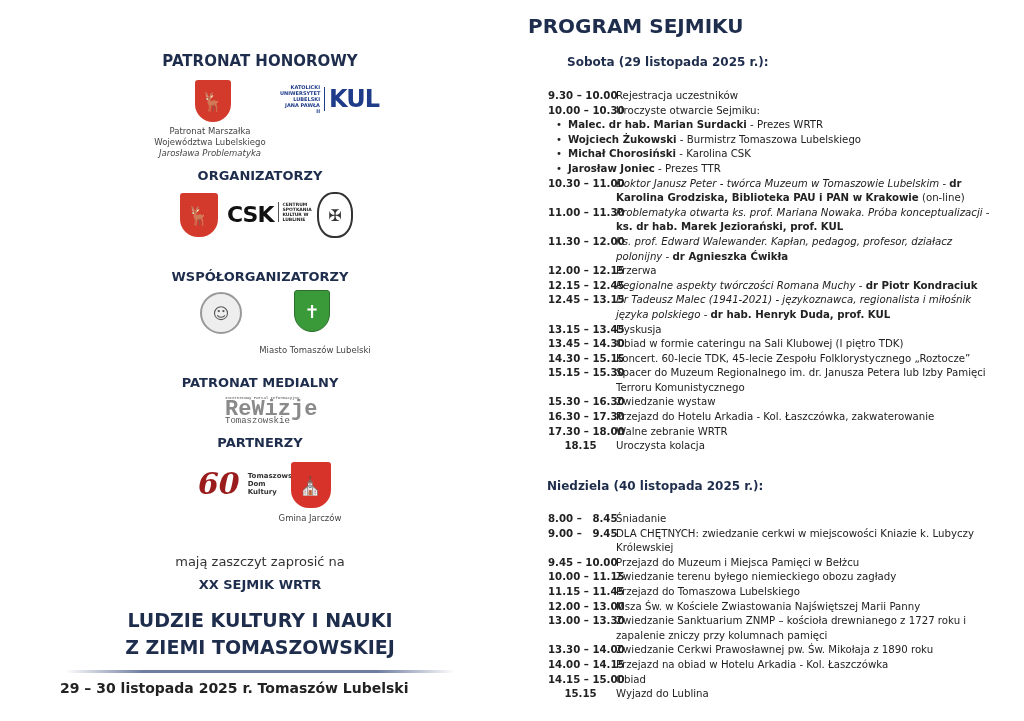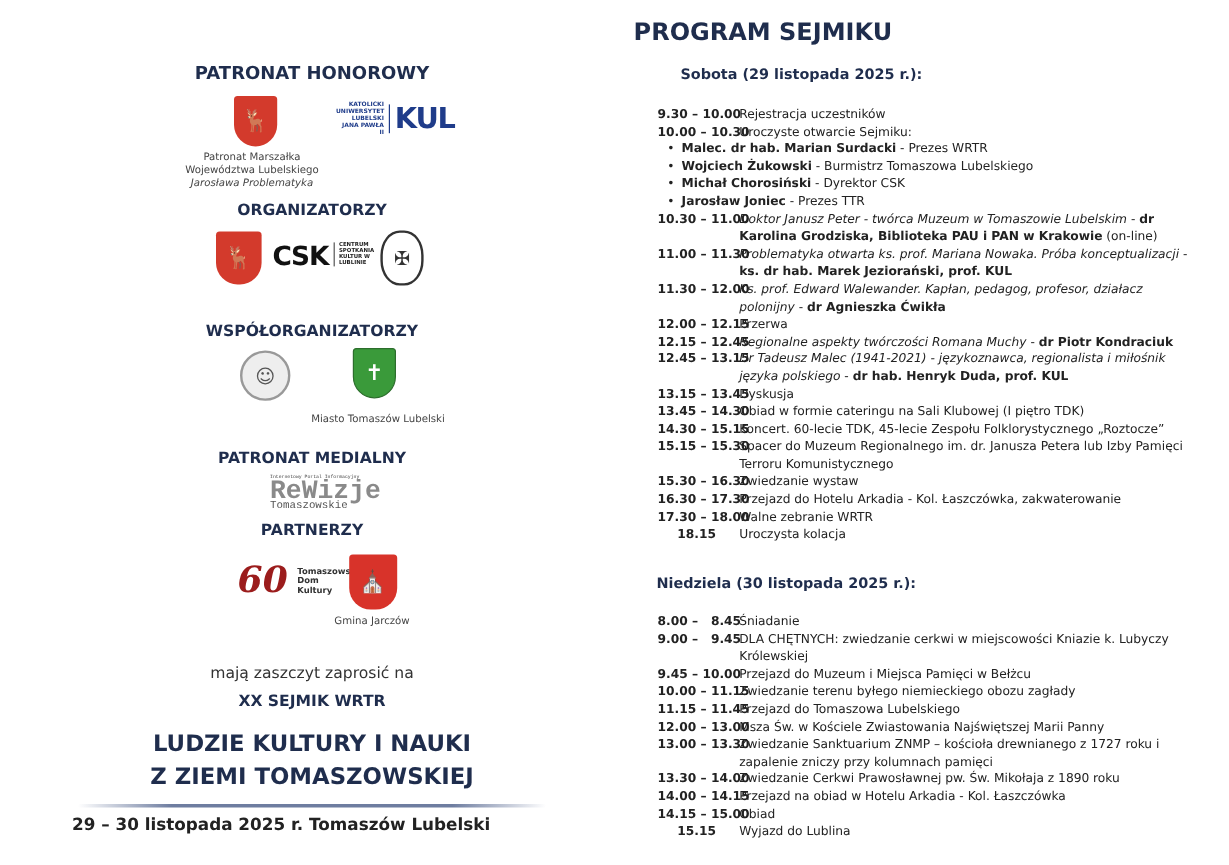--- a/index.html
+++ b/index.html
@@ -131,21 +131,21 @@
     <div class="bullet-row">
       <span class="dot">•</span>
       <span><b>Malec. dr hab. Marian Surdacki</b><span> -  Prezes WRTR</span></span>
     </div>
     <div class="bullet-row">
       <span class="dot">•</span>
       <span><b>Wojciech Żukowski</b><span> - Burmistrz Tomaszowa Lubelskiego</span></span>
     </div>
     <div class="bullet-row">
       <span class="dot">•</span>
-      <span><b>Michał Chorosiński</b><span> - Dyrektor CSK</span></span>
+      <span><b>Michał Chorosiński</b><span> - Karolina CSK</span></span>
     </div>
     <div class="bullet-row">
       <span class="dot">•</span>
       <span><b>Jarosław Joniec</b><span> - Prezes TTR</span></span>
     </div>
     <div class="row">
       <div class="time">10.30 – 11.00</div>
       <div class="desc"><i>Doktor Janusz Peter - twórca Muzeum w Tomaszowie Lubelskim</i><span> - </span><b>dr Karolina Grodziska, Biblioteka PAU i PAN w Krakowie</b><span> (on-line)</span></div>
     </div>
     <div class="row">
@@ -195,21 +195,21 @@
     <div class="row">
       <div class="time">17.30 – 18.00</div>
       <div class="desc">Walne zebranie WRTR</div>
     </div>
     <div class="row">
       <div class="time left-al">18.15</div>
       <div class="desc">Uroczysta kolacja</div>
     </div>
   </div>
 
-  <div class="day-title" style="top:479px;">Niedziela (30 listopada 2025 r.):</div>
+  <div class="day-title" style="top:479px;">Niedziela (40 listopada 2025 r.):</div>
 
   <div class="sched" style="top:512px;">
     <div class="row">
       <div class="time" style="white-space:pre;">8.00 –   8.45</div>
       <div class="desc">Śniadanie</div>
     </div>
     <div class="row">
       <div class="time" style="white-space:pre;">9.00 –   9.45</div>
       <div class="desc">DLA CHĘTNYCH: zwiedzanie cerkwi w miejscowości Kniazie k. Lubyczy Królewskiej</div>
     </div>

